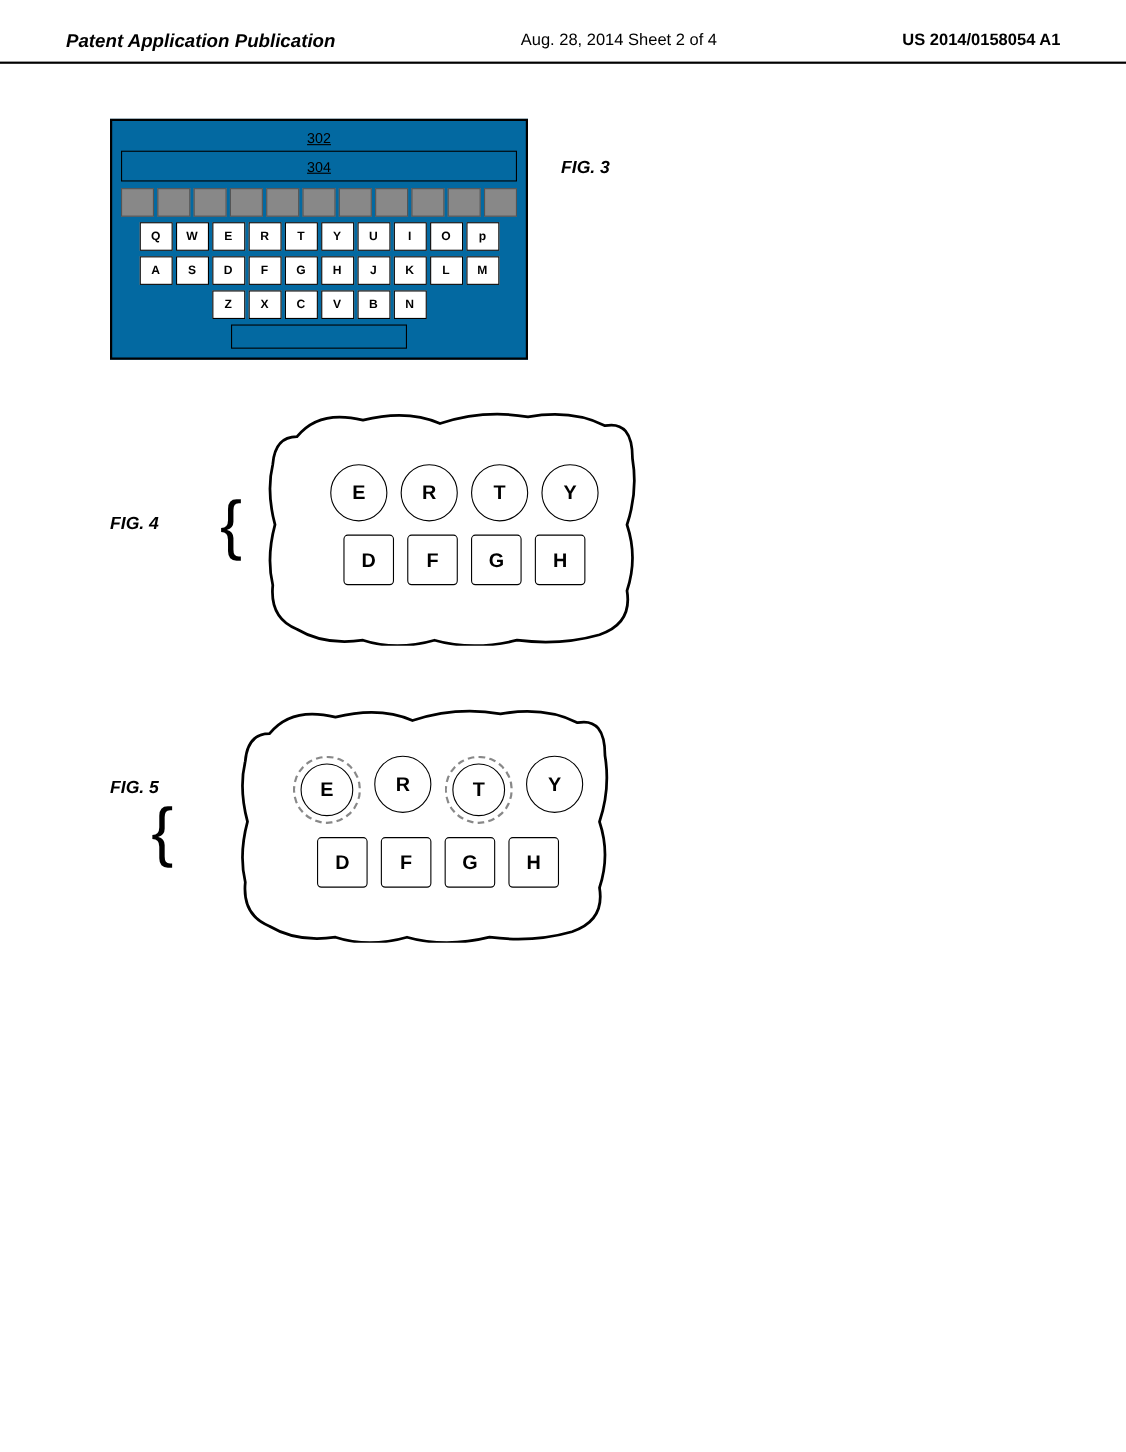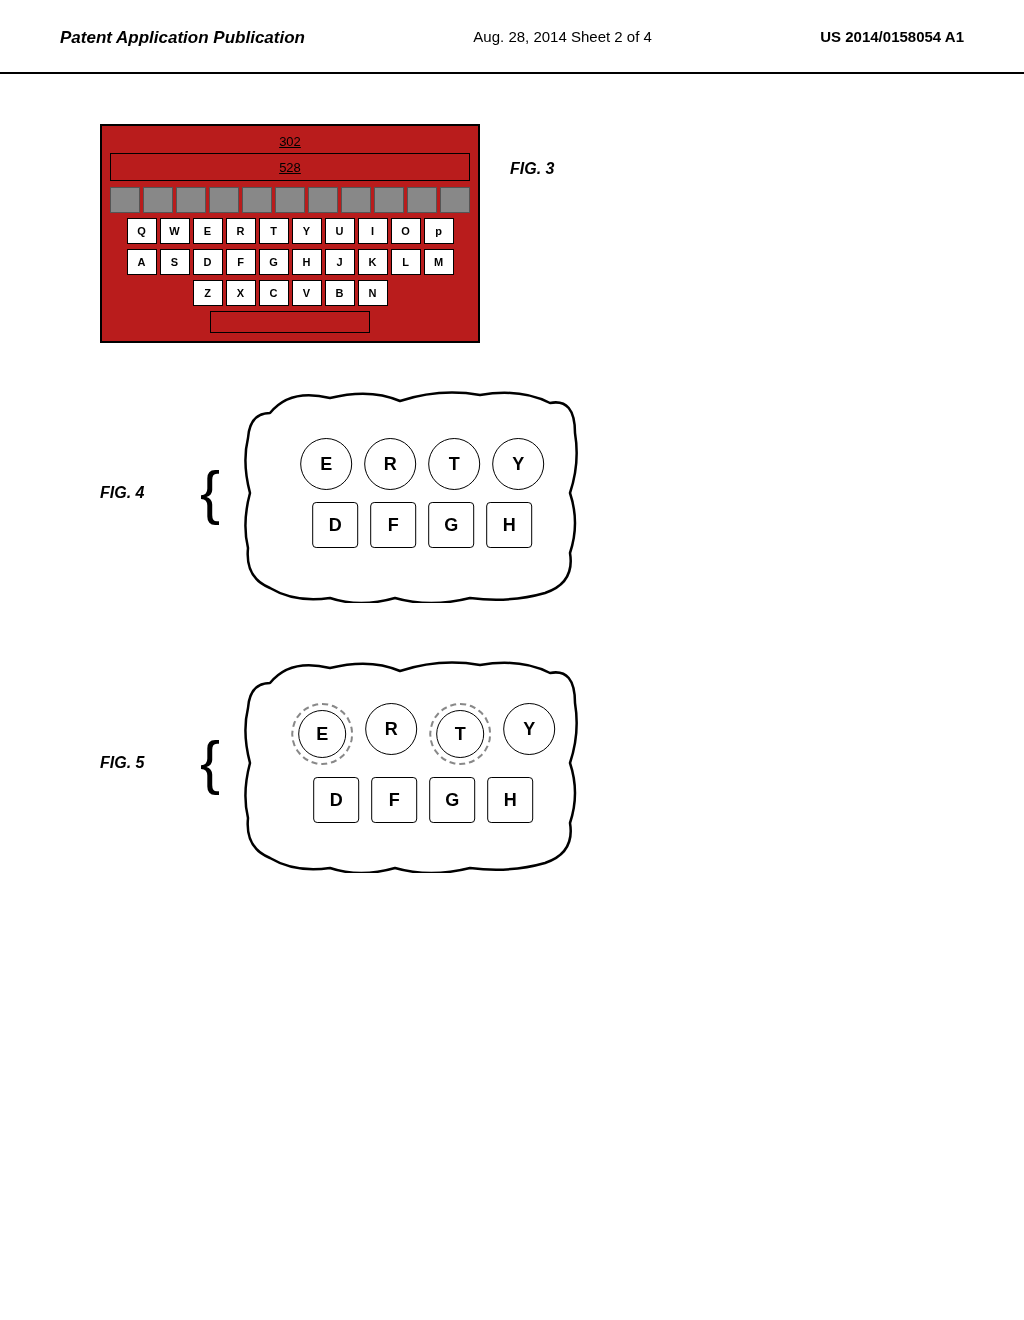--- a/index.html
+++ b/index.html
@@ -10,21 +10,21 @@
       font-family: Arial, sans-serif;
       position: relative;
       overflow: hidden;
     }
 
     
     .header {
       display: flex;
       justify-content: space-between;
       align-items: flex-start;
-      padding: 28px 60px 24px 60px;
+      padding: 28px 60px 8px 60px;
       border-bottom: 2px solid #000;
       gap: 30px;
     }
     .header-left {
       font-size: 17px;
       font-weight: bold;
       font-style: italic;
     }
     .header-center {
       font-size: 15px;
@@ -46,21 +46,21 @@
       display: flex;
       align-items: flex-start;
       margin-top: 20px;
       margin-left: 40px;
     }
 
     .keyboard-box {
       border: 2px solid #000;
       padding: 8px;
       width: 380px;
-      background: #b91c1c;
+      background: #0369a1;
       position: relative;
     }
     .ref-302 {
       text-align: center;
       font-size: 13px;
       text-decoration: underline;
       margin-bottom: 4px;
     }
     .input-bar {
       border: 1.5px solid #000;
@@ -263,21 +263,21 @@
 
 <div class="content">
 
   <div class="fig3-container">
 
 
     <div class="keyboard-box">
       <div class="ref-302">302</div>
 
       <div class="input-bar">
-        <span class="ref-304">528</span>
+        <span class="ref-304">304</span>
       </div>
 
       <div class="gray-row">
         <div class="gray-key"></div>
         <div class="gray-key"></div>
         <div class="gray-key"></div>
         <div class="gray-key"></div>
         <div class="gray-key"></div>
         <div class="gray-key"></div>
         <div class="gray-key"></div>
@@ -353,21 +353,21 @@
           <div class="blob-key-square">D</div>
           <div class="blob-key-square">F</div>
           <div class="blob-key-square">G</div>
           <div class="blob-key-square">H</div>
         </div>
       </div>
     </div>
   </div>
 
   <div class="fig5-section">
-    <div style="display:flex; align-items:center; margin-right:15px;">
+    <div style="display:flex; align-items:center; margin-right:15px;flex-direction:column;">
       <div class="fig5-label">FIG. 5</div>
       <div class="brace">{</div>
     </div>
 
     <div class="blob-container">
       <svg class="blob-svg" viewBox="0 0 340 220">
         <path d="M 30,30 Q 50,5 90,15 Q 130,5 160,18 Q 200,5 240,12 Q 280,5 310,20 Q 335,15 335,50 Q 340,80 330,110 Q 340,140 330,170 Q 335,200 305,210 Q 270,220 230,215 Q 190,225 155,215 Q 120,225 90,215 Q 55,220 30,205 Q 5,195 8,165 Q 2,140 10,110 Q 2,80 8,55 Q 10,30 30,30 Z" fill="none" stroke="#000" stroke-width="2.5" stroke-linejoin="round"></path>
       </svg>
 
       <div class="blob-keys">

